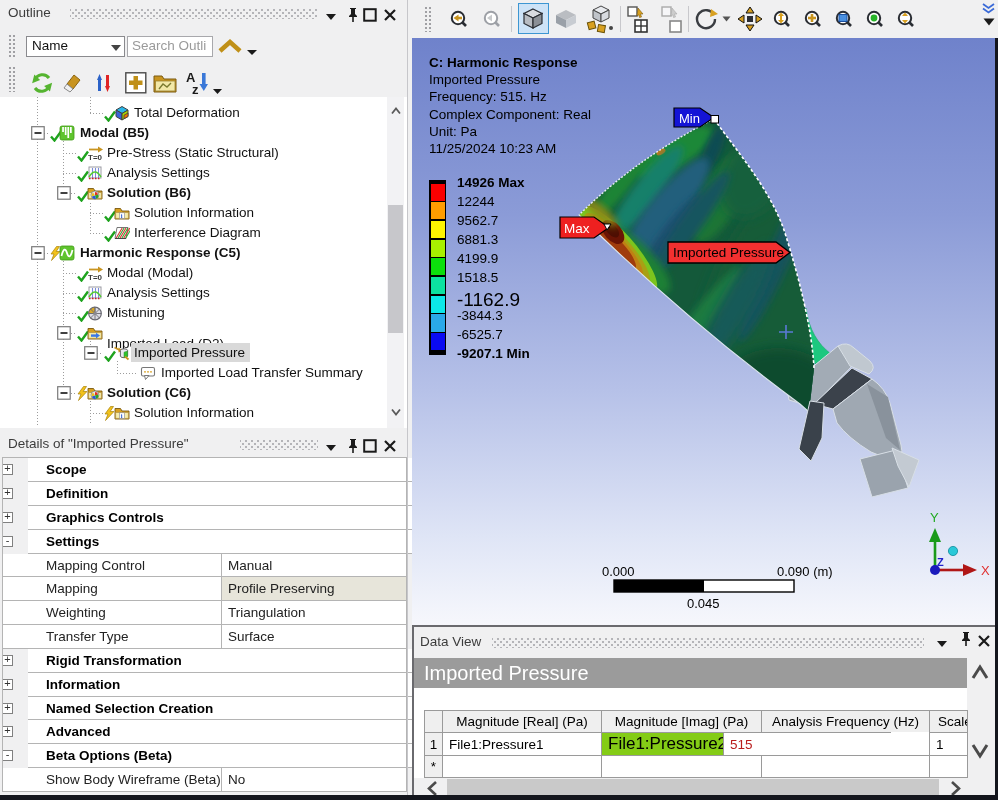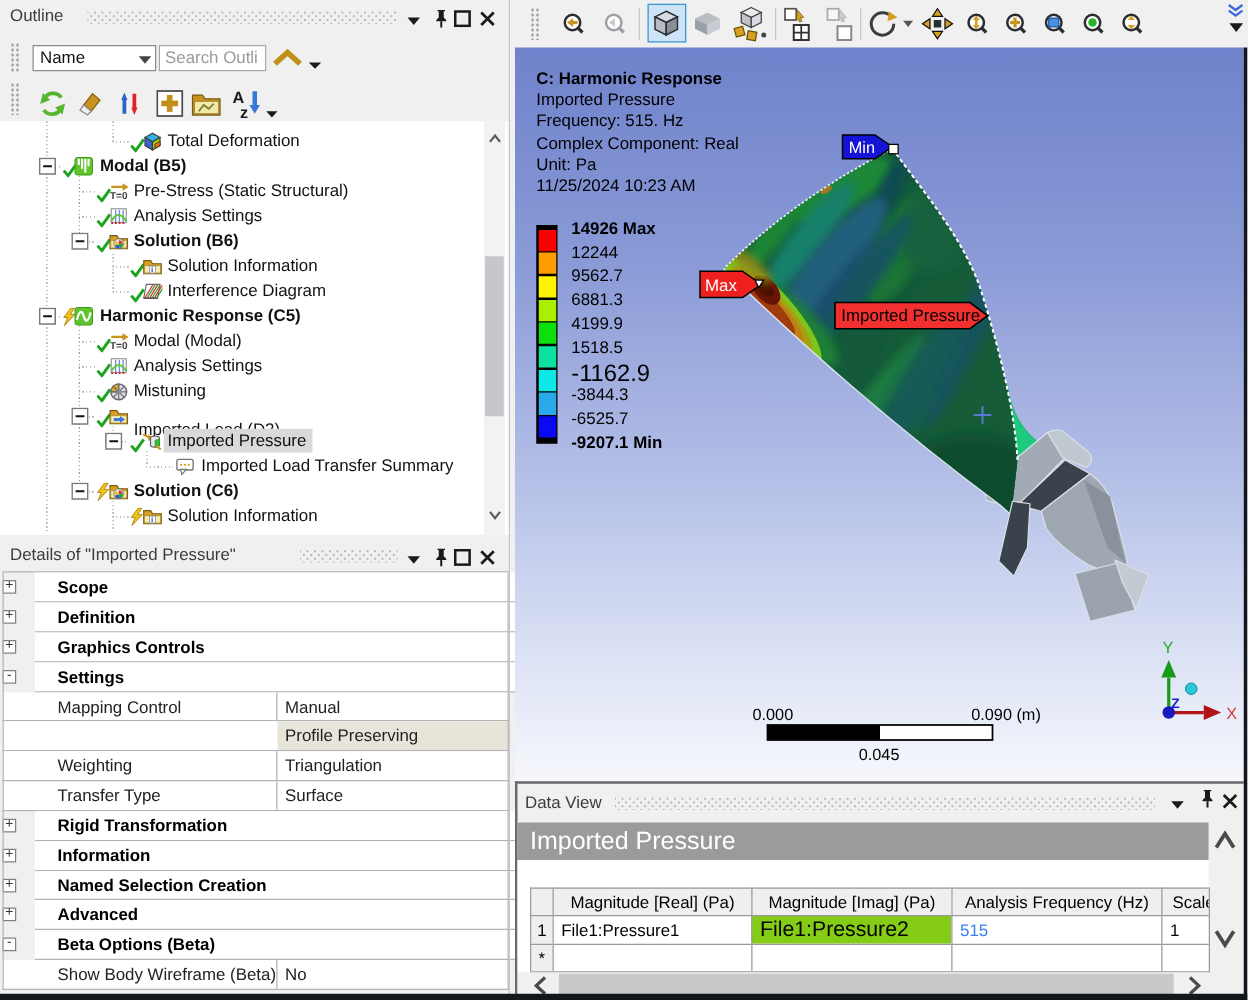--- a/index.html
+++ b/index.html
@@ -343,20 +343,21 @@
     <div class="gut" style="left:2px;top:488px">+</div>
     <div class="drow dsec cell" style="top:506px;height:24px">Graphics Controls</div>
     <div class="gut" style="left:2px;top:512px">+</div>
     <div class="drow dsec cell" style="top:530px;height:24px">Settings</div>
     <div class="gut" style="left:2px;top:536px">-</div>
     <div class="drow" style="top:554px;height:23px">
       <div class="dlbl cell">Mapping Control</div>
       <div class="dval cell" style="">Manual</div>
     </div>
     <div class="drow" style="top:577px;height:24px">
+      <div class="dlbl cell">Mapping</div>
       <div class="dval cell" style="background:#e7e5da">Profile Preserving</div>
     </div>
     <div class="drow" style="top:625px;height:24px">
       <div class="dlbl cell">Transfer Type</div>
       <div class="dval cell" style="">Surface</div>
     </div>
     <div class="drow" style="top:601px;height:24px">
       <div class="dlbl cell">Weighting</div>
       <div class="dval cell" style="">Triangulation</div>
     </div>
@@ -604,21 +605,21 @@
       <path d="M2,5 L9,16 L16,5" fill="none" stroke="#4a4a4a" stroke-width="3"></path>
     </svg>
     <div class="abs" style="left:424px;top:710px;width:18px;height:22px;background:#efefef;border-left:1px solid #9a9a9a;border-top:1px solid #9a9a9a;box-sizing:border-box;font-size:13.5px;color:#000;overflow:hidden;white-space:nowrap;display:flex;align-items:center;justify-content:center;"></div>
     <div class="abs" style="left:442px;top:710px;width:159px;height:22px;background:#efefef;border-left:1px solid #9a9a9a;border-top:1px solid #9a9a9a;box-sizing:border-box;font-size:13.5px;color:#000;overflow:hidden;white-space:nowrap;display:flex;align-items:center;justify-content:center;">Magnitude [Real] (Pa)</div>
     <div class="abs" style="left:761px;top:710px;width:168px;height:22px;background:#efefef;border-left:1px solid #9a9a9a;border-top:1px solid #9a9a9a;box-sizing:border-box;font-size:13.5px;color:#000;overflow:hidden;white-space:nowrap;display:flex;align-items:center;justify-content:center;">Analysis Frequency (Hz)</div>
     <div class="abs" style="left:601px;top:710px;width:160px;height:22px;background:#efefef;border-left:1px solid #9a9a9a;border-top:1px solid #9a9a9a;box-sizing:border-box;font-size:13.5px;color:#000;overflow:hidden;white-space:nowrap;display:flex;align-items:center;justify-content:center;">Magnitude [Imag] (Pa)</div>
     <div class="abs" style="left:929px;top:710px;width:38px;height:22px;background:#efefef;border-left:1px solid #9a9a9a;border-top:1px solid #9a9a9a;box-sizing:border-box;font-size:13.5px;color:#000;overflow:hidden;white-space:nowrap;display:flex;align-items:center;padding-left:8px;">Scale</div>
     <div class="abs" style="left:424px;top:732px;width:18px;height:23px;background:#efefef;border-left:1px solid #9a9a9a;border-top:1px solid #9a9a9a;box-sizing:border-box;font-size:13.5px;color:#000;overflow:hidden;white-space:nowrap;display:flex;align-items:center;justify-content:center;">1</div>
     <div class="abs" style="left:442px;top:732px;width:159px;height:23px;background:#fff;border-left:1px solid #9a9a9a;border-top:1px solid #9a9a9a;box-sizing:border-box;font-size:13.5px;color:#000;overflow:hidden;white-space:nowrap;display:flex;align-items:center;padding-left:6px;">File1:Pressure1</div>
     <div class="abs" style="left:601px;top:732px;width:160px;height:23px;background:#84cc16;border-left:1px solid #9a9a9a;border-top:1px solid #9a9a9a;box-sizing:border-box;font-size:17px;color:#000;overflow:hidden;white-space:nowrap;display:flex;align-items:center;padding-left:6px;">File1:Pressure2</div>
-    <div class="abs" style="left:761px;top:732px;width:168px;height:23px;background:#fff;border-left:1px solid #9a9a9a;border-top:1px solid #9a9a9a;box-sizing:border-box;font-size:13.5px;color:#3b82f6;overflow:hidden;white-space:nowrap;display:flex;align-items:center;padding-left:6px;">515</div>
+    <div class="abs" style="left:723px;top:732px;width:168px;height:23px;background:#fff;border-left:1px solid #9a9a9a;border-top:1px solid #9a9a9a;box-sizing:border-box;font-size:13.5px;color:#b91c1c;overflow:hidden;white-space:nowrap;display:flex;align-items:center;padding-left:6px;">515</div>
     <div class="abs" style="left:929px;top:732px;width:38px;height:23px;background:#fff;border-left:1px solid #9a9a9a;border-top:1px solid #9a9a9a;box-sizing:border-box;font-size:13.5px;color:#000;overflow:hidden;white-space:nowrap;display:flex;align-items:center;padding-left:6px;">1</div>
     <div class="abs" style="left:424px;top:755px;width:18px;height:22px;background:#efefef;border-left:1px solid #9a9a9a;border-top:1px solid #9a9a9a;box-sizing:border-box;font-size:13.5px;color:#000;overflow:hidden;white-space:nowrap;display:flex;align-items:center;justify-content:center;">*</div>
     <div class="abs" style="left:442px;top:755px;width:159px;height:22px;background:#fff;border-left:1px solid #9a9a9a;border-top:1px solid #9a9a9a;box-sizing:border-box;font-size:13.5px;color:#000;overflow:hidden;white-space:nowrap;display:flex;align-items:center;padding-left:6px;"></div>
     <div class="abs" style="left:601px;top:755px;width:160px;height:22px;background:#fff;border-left:1px solid #9a9a9a;border-top:1px solid #9a9a9a;box-sizing:border-box;font-size:13.5px;color:#000;overflow:hidden;white-space:nowrap;display:flex;align-items:center;padding-left:6px;"></div>
     <div class="abs" style="left:761px;top:755px;width:168px;height:22px;background:#fff;border-left:1px solid #9a9a9a;border-top:1px solid #9a9a9a;box-sizing:border-box;font-size:13.5px;color:#000;overflow:hidden;white-space:nowrap;display:flex;align-items:center;padding-left:6px;"></div>
     <div class="abs" style="left:929px;top:755px;width:38px;height:22px;background:#fff;border-left:1px solid #9a9a9a;border-top:1px solid #9a9a9a;box-sizing:border-box;font-size:13.5px;color:#000;overflow:hidden;white-space:nowrap;display:flex;align-items:center;padding-left:6px;"></div>
     <div class="abs" style="left:424px;top:777px;width:544px;height:1px;background:#9a9a9a"></div>
     <div class="abs" style="left:967px;top:710px;width:1px;height:68px;background:#9a9a9a"></div>
     <div class="abs" style="left:414px;top:778px;width:579px;height:20px;background:#f0f0f1"></div>
     <svg class="abs" style="left:424px;top:780px" width="18" height="17" viewBox="0 0 18 17">

